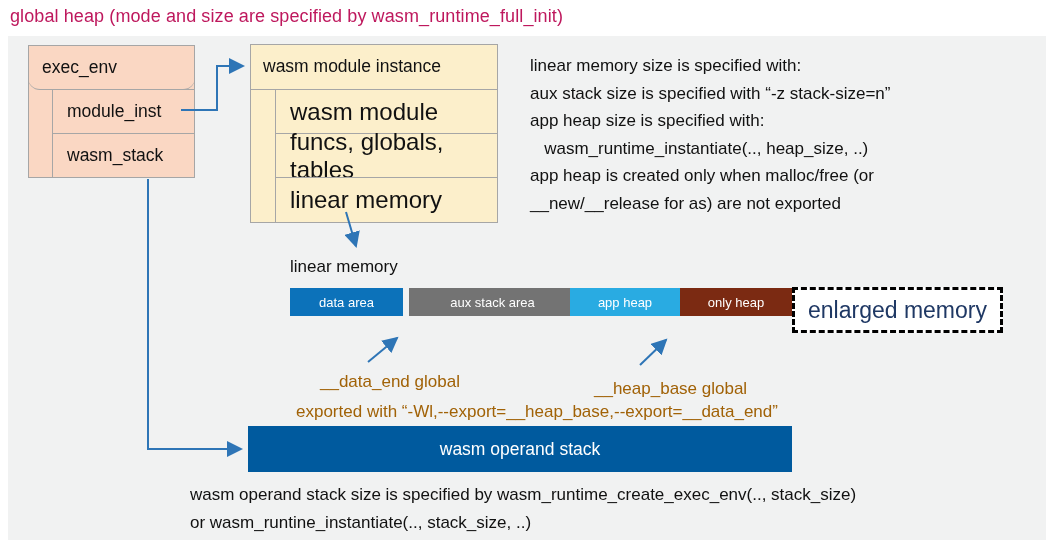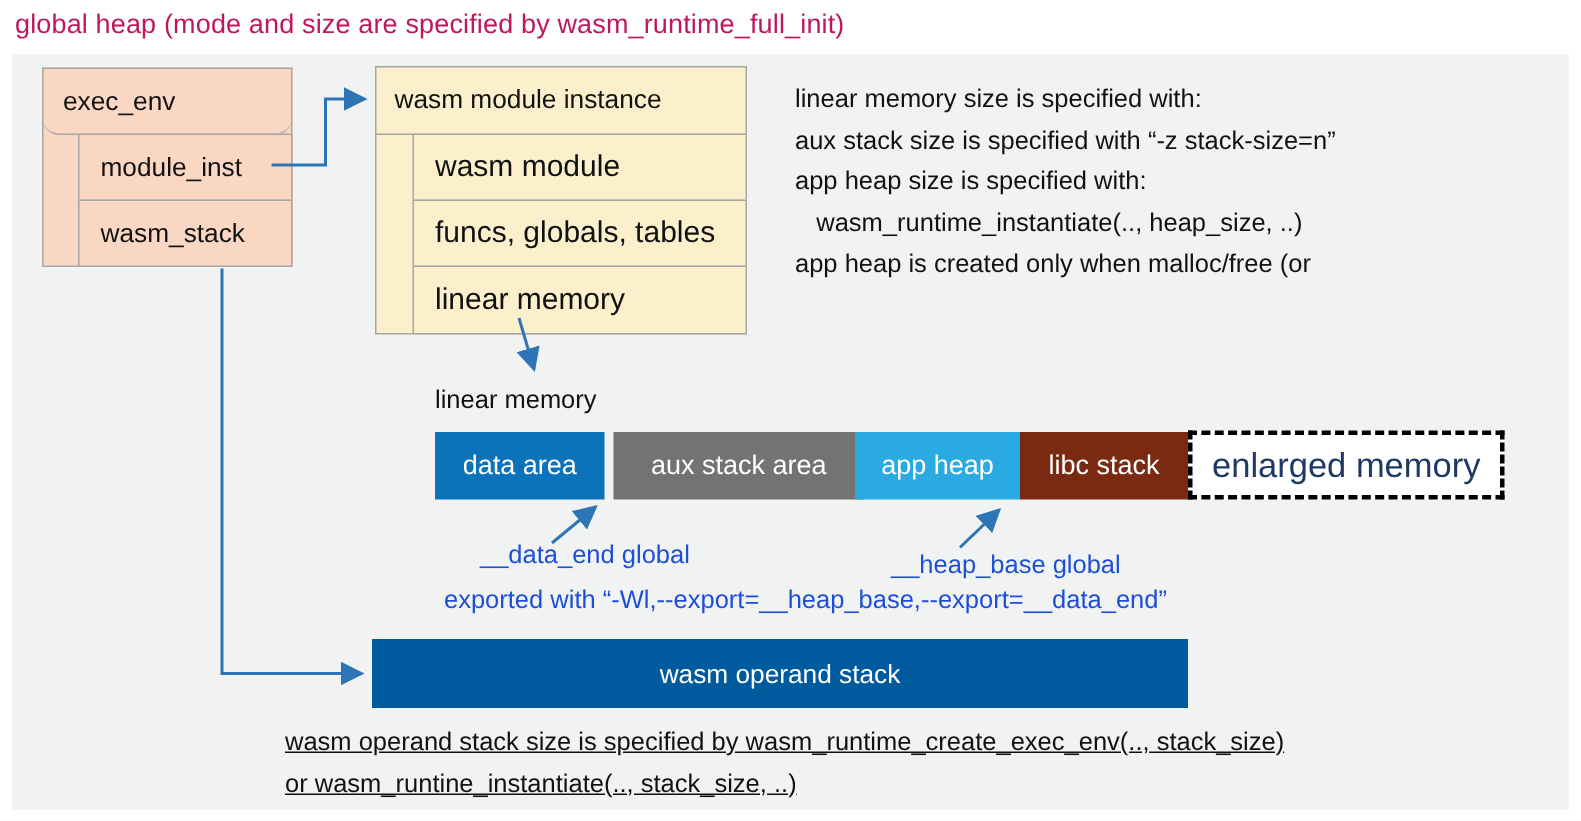--- a/index.html
+++ b/index.html
@@ -34,54 +34,54 @@
     display: flex; align-items: center; padding-left: 14px; font-size: 17.5px; }
   #exec-row-0 { left: 52px; top: 89px; width: 143px; height: 45px; }
   #exec-row-1 { left: 52px; top: 133px; width: 143px; height: 45px; }
 
   
   #mod-inst { left: 250px; top: 44px; width: 248px; height: 179px; background: #fcefcb; }
   #mod-inst-header { left: 250px; top: 44px; width: 248px; height: 46px;
     border-bottom: 1px solid #a6a6a6; display: flex; align-items: center; padding-left: 13px;
     font-size: 17.5px; }
   .cream-row { background: #fcefcb; border: 1px solid #a6a6a6;
-    display: flex; align-items: center; padding-left: 14px; font-size: 20px; }
+    display: flex; align-items: center; padding-left: 14px; font-size: 24px; }
   #mod-row-0 { left: 275px; top: 89px; width: 223px; height: 45px; }
   #mod-row-1 { left: 275px; top: 133px; width: 223px; height: 45px; }
   #mod-row-2 { left: 275px; top: 177px; width: 223px; height: 46px; }
 
   
   #notes-right { left: 530px; top: 52px; font-size: 17px; line-height: 27.5px; }
   #notes-right div { white-space: pre; }
 
   
   #lm-label { left: 290px; top: 257px; font-size: 17px; }
-  .seg { top: 288px; height: 45px; display: flex; align-items: center; justify-content: center;
-    color: #ffffff; font-size: 18px; white-space: nowrap; }
+  .seg { top: 288px; height: 28px; display: flex; align-items: center; justify-content: center;
+    color: #ffffff; font-size: 13px; white-space: nowrap; }
   #seg-data    { left: 290px; width: 113px; background: #0c72ba; }
   #seg-aux     { left: 409px; width: 167px; background: #737373; }
   #seg-app     { left: 570px; width: 110px; background: #29abe2; }
   #seg-libc    { left: 680px; width: 112px; background: #7b2a12; }
   #seg-enlarged{ left: 792px; width: 211px; top: 287px; height: 46px;
     background: #ffffff; border: 3px dashed #000000; color: #1f3864;
     display: flex; align-items: center; justify-content: center; font-size: 23px; }
 
   
-  .annot { font-size: 17px; color: #1d4ed8; white-space: pre; }
+  .annot { font-size: 17px; color: #a16207; white-space: pre; margin-top: 12px; }
   #annot-data-end  { left: 320px; top: 360px; }
   #annot-heap-base { left: 594px; top: 367px; }
   #annot-exported  { left: 296px; top: 390px; }
 
   
   #operand-stack { left: 248px; top: 426px; width: 544px; height: 46px;
     background: #005a9e; color: #fff; display: flex; align-items: center; justify-content: center;
     font-size: 17.5px; }
 
   
-  #notes-bottom { left: 190px; top: 481px; font-size: 17px; line-height: 27.5px; text-decoration: underline; }
+  #notes-bottom { left: 190px; top: 481px; font-size: 17px; line-height: 27.5px; }
   #notes-bottom div { white-space: pre; }
 
   
   #connectors { left: 0; top: 0; width: 1054px; height: 547px; pointer-events: none; }
 </style>
 </head>
 <body>
 
 <div class="abs" id="title">global heap (mode and size are specified by wasm_runtime_full_init)</div>
 
@@ -97,27 +97,28 @@
 <div class="abs cream-row" id="mod-row-0">wasm module</div>
 <div class="abs cream-row" id="mod-row-1">funcs, globals, tables</div>
 <div class="abs cream-row" id="mod-row-2">linear memory</div>
 
 <div class="abs" id="notes-right">
   <div>linear memory size is specified with:</div>
   <div>aux stack size is specified with “-z stack-size=n”</div>
   <div>app heap size is specified with:</div>
   <div>   wasm_runtime_instantiate(.., heap_size, ..)</div>
   <div>app heap is created only when malloc/free (or</div>
+  <div>__new/__release for as) are not exported</div>
 </div>
 
 <div class="abs" id="lm-label">linear memory</div>
 <div class="abs seg" id="seg-data">data area</div>
 <div class="abs seg" id="seg-aux">aux stack area</div>
 <div class="abs seg" id="seg-app">app heap</div>
-<div class="abs seg" id="seg-libc">libc stack</div>
+<div class="abs seg" id="seg-libc">only heap</div>
 <div class="abs" id="seg-enlarged">enlarged memory</div>
 
 <div class="abs annot" id="annot-data-end">__data_end global</div>
 <div class="abs annot" id="annot-heap-base">__heap_base global</div>
 <div class="abs annot" id="annot-exported">exported with “-Wl,--export=__heap_base,--export=__data_end”</div>
 
 <div class="abs" id="operand-stack">wasm operand stack</div>
 
 <div class="abs" id="notes-bottom">
   <div>wasm operand stack size is specified by wasm_runtime_create_exec_env(.., stack_size)</div>

